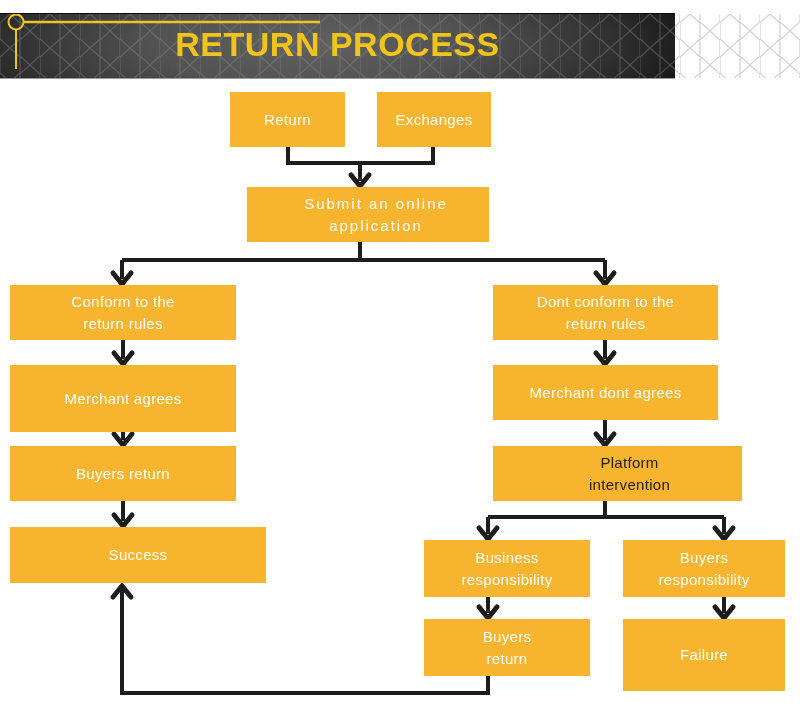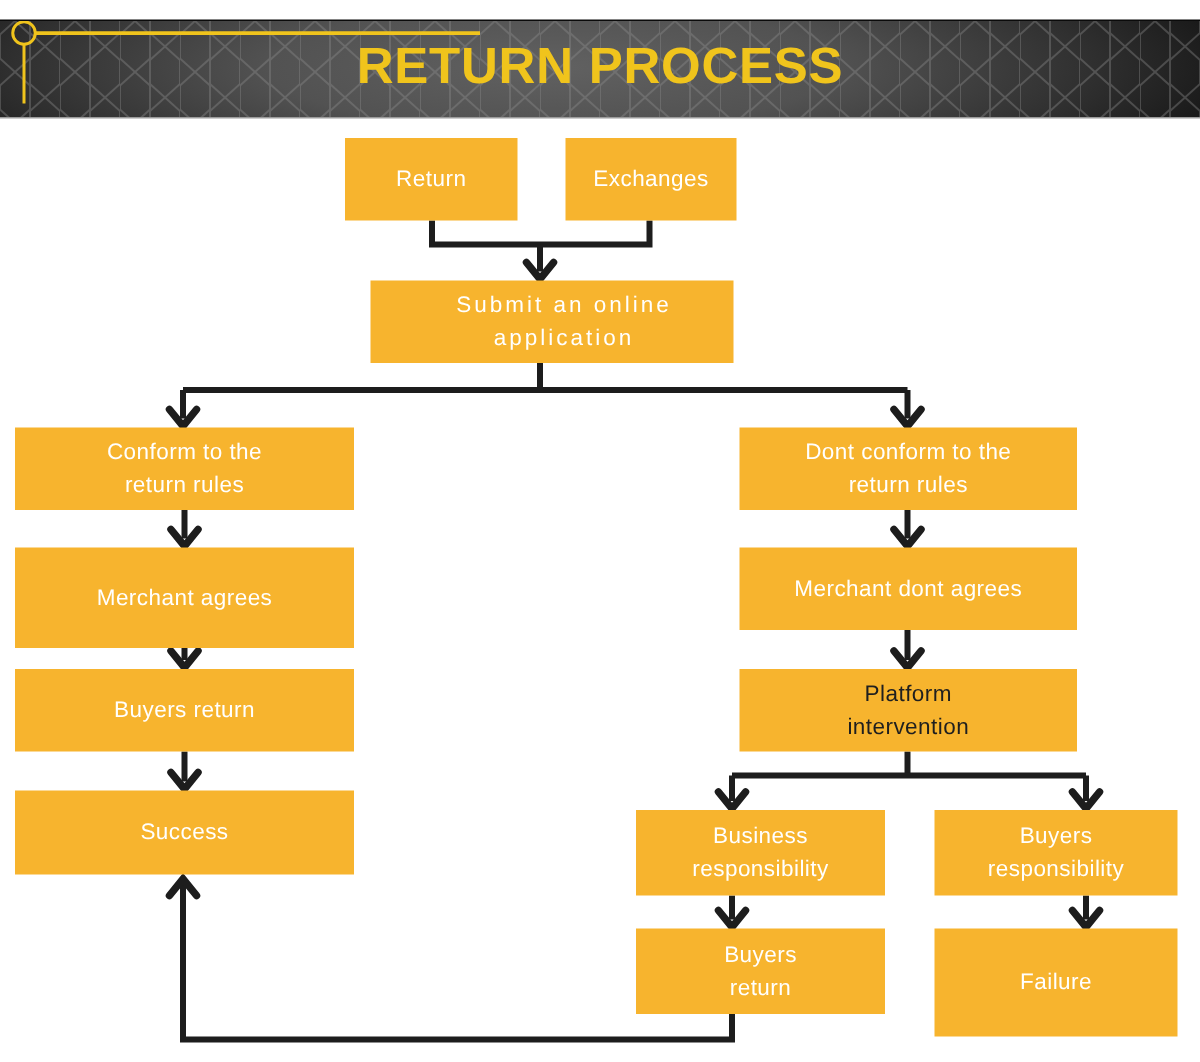--- a/index.html
+++ b/index.html
@@ -1,42 +1,42 @@
 <!DOCTYPE html>
 <html style="--node-fill: #F7B42E; --title-color: #F0C41C; --node-text-light: #FFFFFF; --node-text-dark: #1F1F1F;"><head>
 <meta charset="utf-8">
 <style>
   html,body{margin:0;padding:0;background:#ffffff;}
   body{font-family:"Liberation Sans",sans-serif;}
   .page{position:relative;width:800px;height:708px;background:#ffffff;overflow:hidden;}
 
   
   .header-bar{
-    position:absolute;left:0;top:13px;width:800px;height:64px;
+    position:absolute;left:0;top:13px;width:675px;height:64px;
     background:radial-gradient(ellipse 62% 170% at 46% 48%,
       #616161 0%, #525252 38%, #303030 72%, #101010 100%);
     border-top:1px solid #0a0a0a;
     border-bottom:1px solid #9b9b9b;
   }
   .header-bar svg.mesh{position:absolute;left:0;top:0;width:800px;height:64px;display:block;}
   .header-title{
     position:absolute;left:0;right:0;top:50%;transform:translateY(-53%);
     text-align:center;font-size:34px;font-weight:bold;letter-spacing:.5px;
     color:var(--title-color,#F0C41C);white-space:nowrap;
   }
 
   
   .flow{position:absolute;left:0;top:0;width:800px;height:708px;}
   svg.connectors{position:absolute;left:0;top:0;width:800px;height:708px;display:block;}
   .node{
     position:absolute;display:flex;flex-direction:column;justify-content:center;align-items:center;
     background:var(--node-fill,#F7B42E);color:var(--node-text-light,#ffffff);
     font-size:15px;line-height:22px;text-align:center;letter-spacing:.3px;
   }
-  .node.dark{color:var(--node-text-dark,#1F1F1F);}
+  .node.dark{color:var(--node-text-dark,#1F1F1F);padding-left:24px;}
   .node.spaced{letter-spacing:2px;padding-left:16px;}
 </style>
 </head>
 <body>
 
 <div class="page">
 
   <div class="header-bar">
     <svg class="mesh" viewBox="0 0 800 64" preserveAspectRatio="none" aria-hidden="true">
       <defs>
@@ -107,21 +107,21 @@
         <div class="node" style="left: 10px; top: 285px; width: 226px; height: 55px;">
           <div>Conform to the</div>
           <div>return rules</div>
         </div>
         <div class="node" style="left: 10px; top: 365px; width: 226px; height: 67px;">
           <div>Merchant agrees</div>
         </div>
         <div class="node" style="left: 10px; top: 446px; width: 226px; height: 55px;">
           <div>Buyers return</div>
         </div>
-        <div class="node" style="left: 10px; top: 527px; width: 226px; height: 56px;">
+        <div class="node" style="left: 10px; top: 527px; width: 256px; height: 56px;">
           <div>Success</div>
         </div>
         <div class="node" style="left: 493px; top: 285px; width: 225px; height: 55px;">
           <div>Dont conform to the</div>
           <div>return rules</div>
         </div>
         <div class="node" style="left: 493px; top: 365px; width: 225px; height: 55px;">
           <div>Merchant dont agrees</div>
         </div>
         <div class="node dark" style="left: 493px; top: 446px; width: 225px; height: 55px;">

